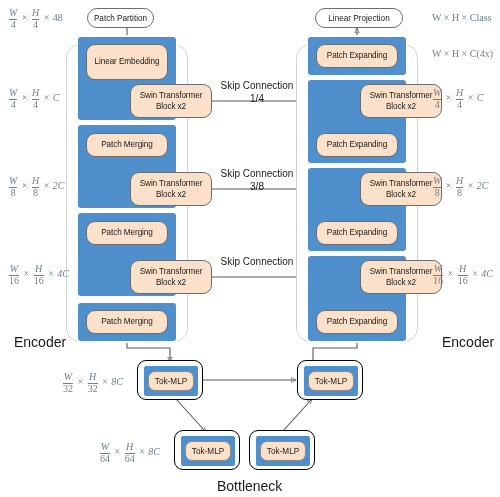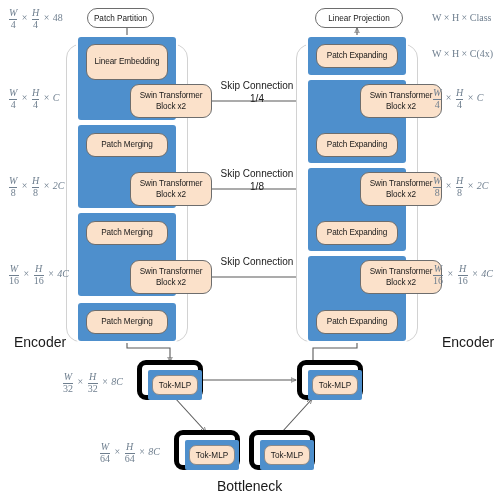--- a/index.html
+++ b/index.html
@@ -57,21 +57,21 @@
     display:flex;
     align-items:center;
     justify-content:center;
     color:#1a1a1a;
     font-size:8.2px;
   }
 
   
   .tok-shell{
     background:#ffffff;
-    border:5px solid #000000;
+    border:1px solid #000000;
     border-radius:9px;
   }
   .tok-blue{
     background:#4e8fcc;
     border-radius:2px;
     display:flex;align-items:center;justify-content:center;
   }
   .tok-inner{
     background:#fbe1ca;
     border:1px solid #8a8a8a;
@@ -234,21 +234,21 @@
   <div class="abs block" style="left:316px;top:310px;width:82px;height:24px;">
     <span>Patch Expanding</span>
   </div>
 
   <div class="abs skip-label" style="left:198px;top:79px;width:118px;">
     <div>Skip Connection</div>
     <div>1/4</div>
   </div>
   <div class="abs skip-label" style="left:198px;top:167px;width:118px;">
     <div>Skip Connection</div>
-    <div>1/8</div>
+    <div>3/8</div>
   </div>
   <div class="abs skip-label" style="left:198px;top:255px;width:118px;">
     <div>Skip Connection</div>
   </div>
 
   <div class="abs mathlabel" style="left:8px;top:8px;">
     <span class="frac">
       <span class="num">W</span>
       <span class="den">4</span>
     </span>

